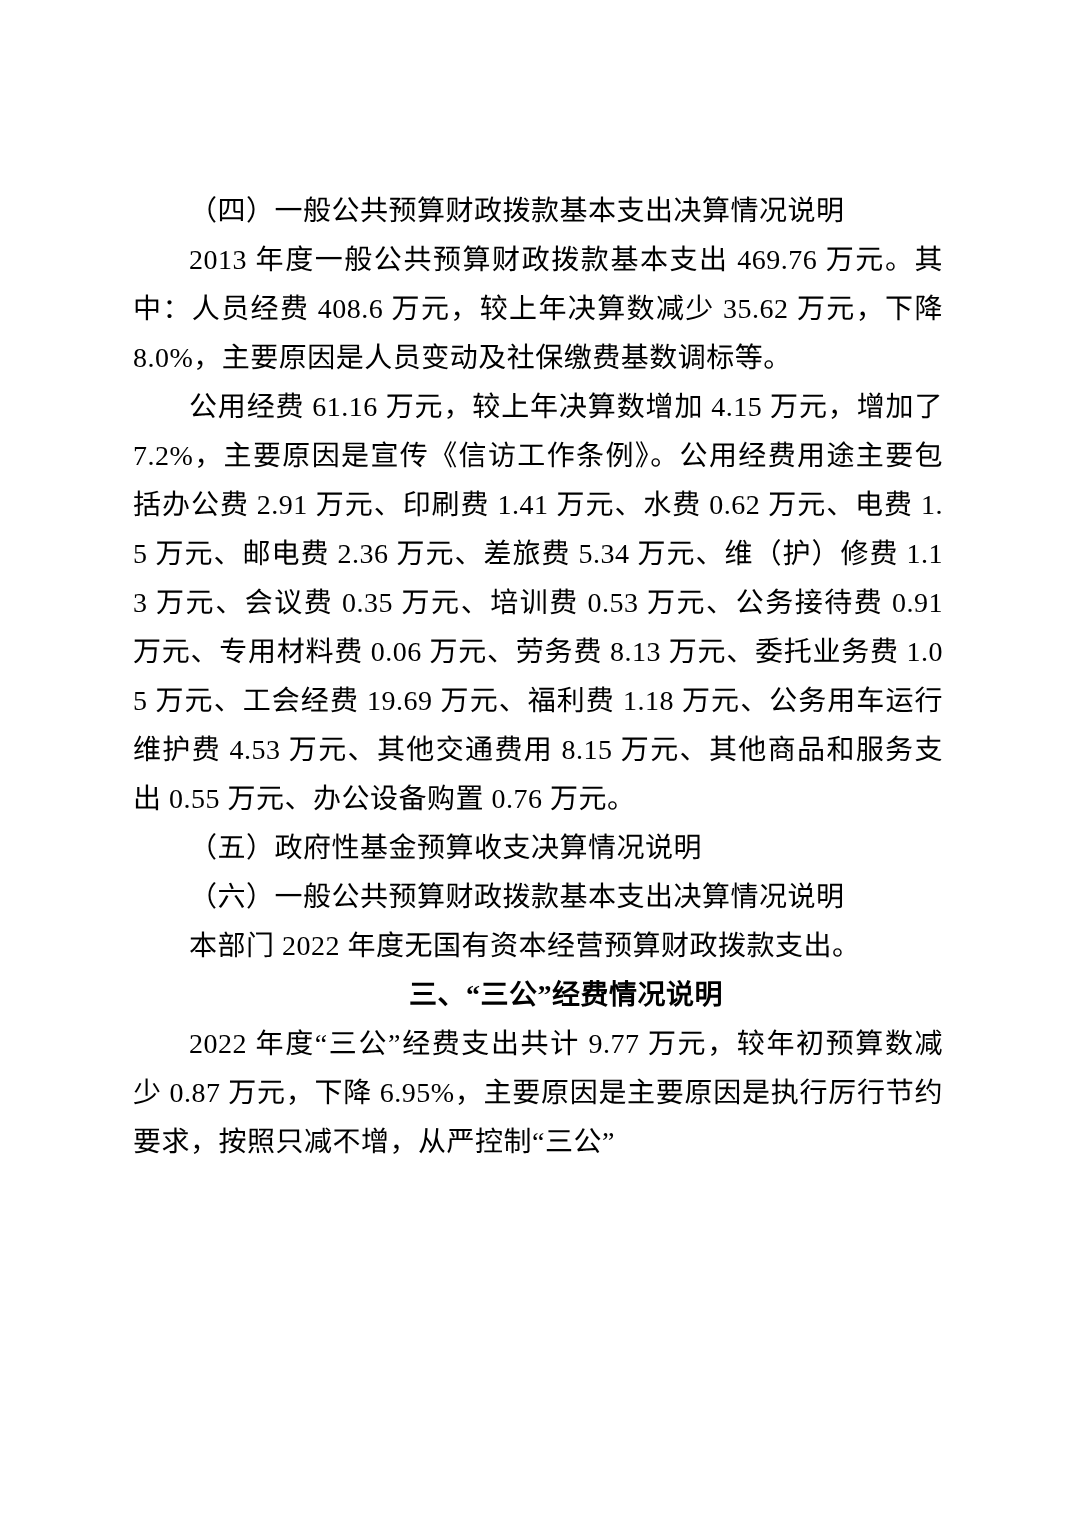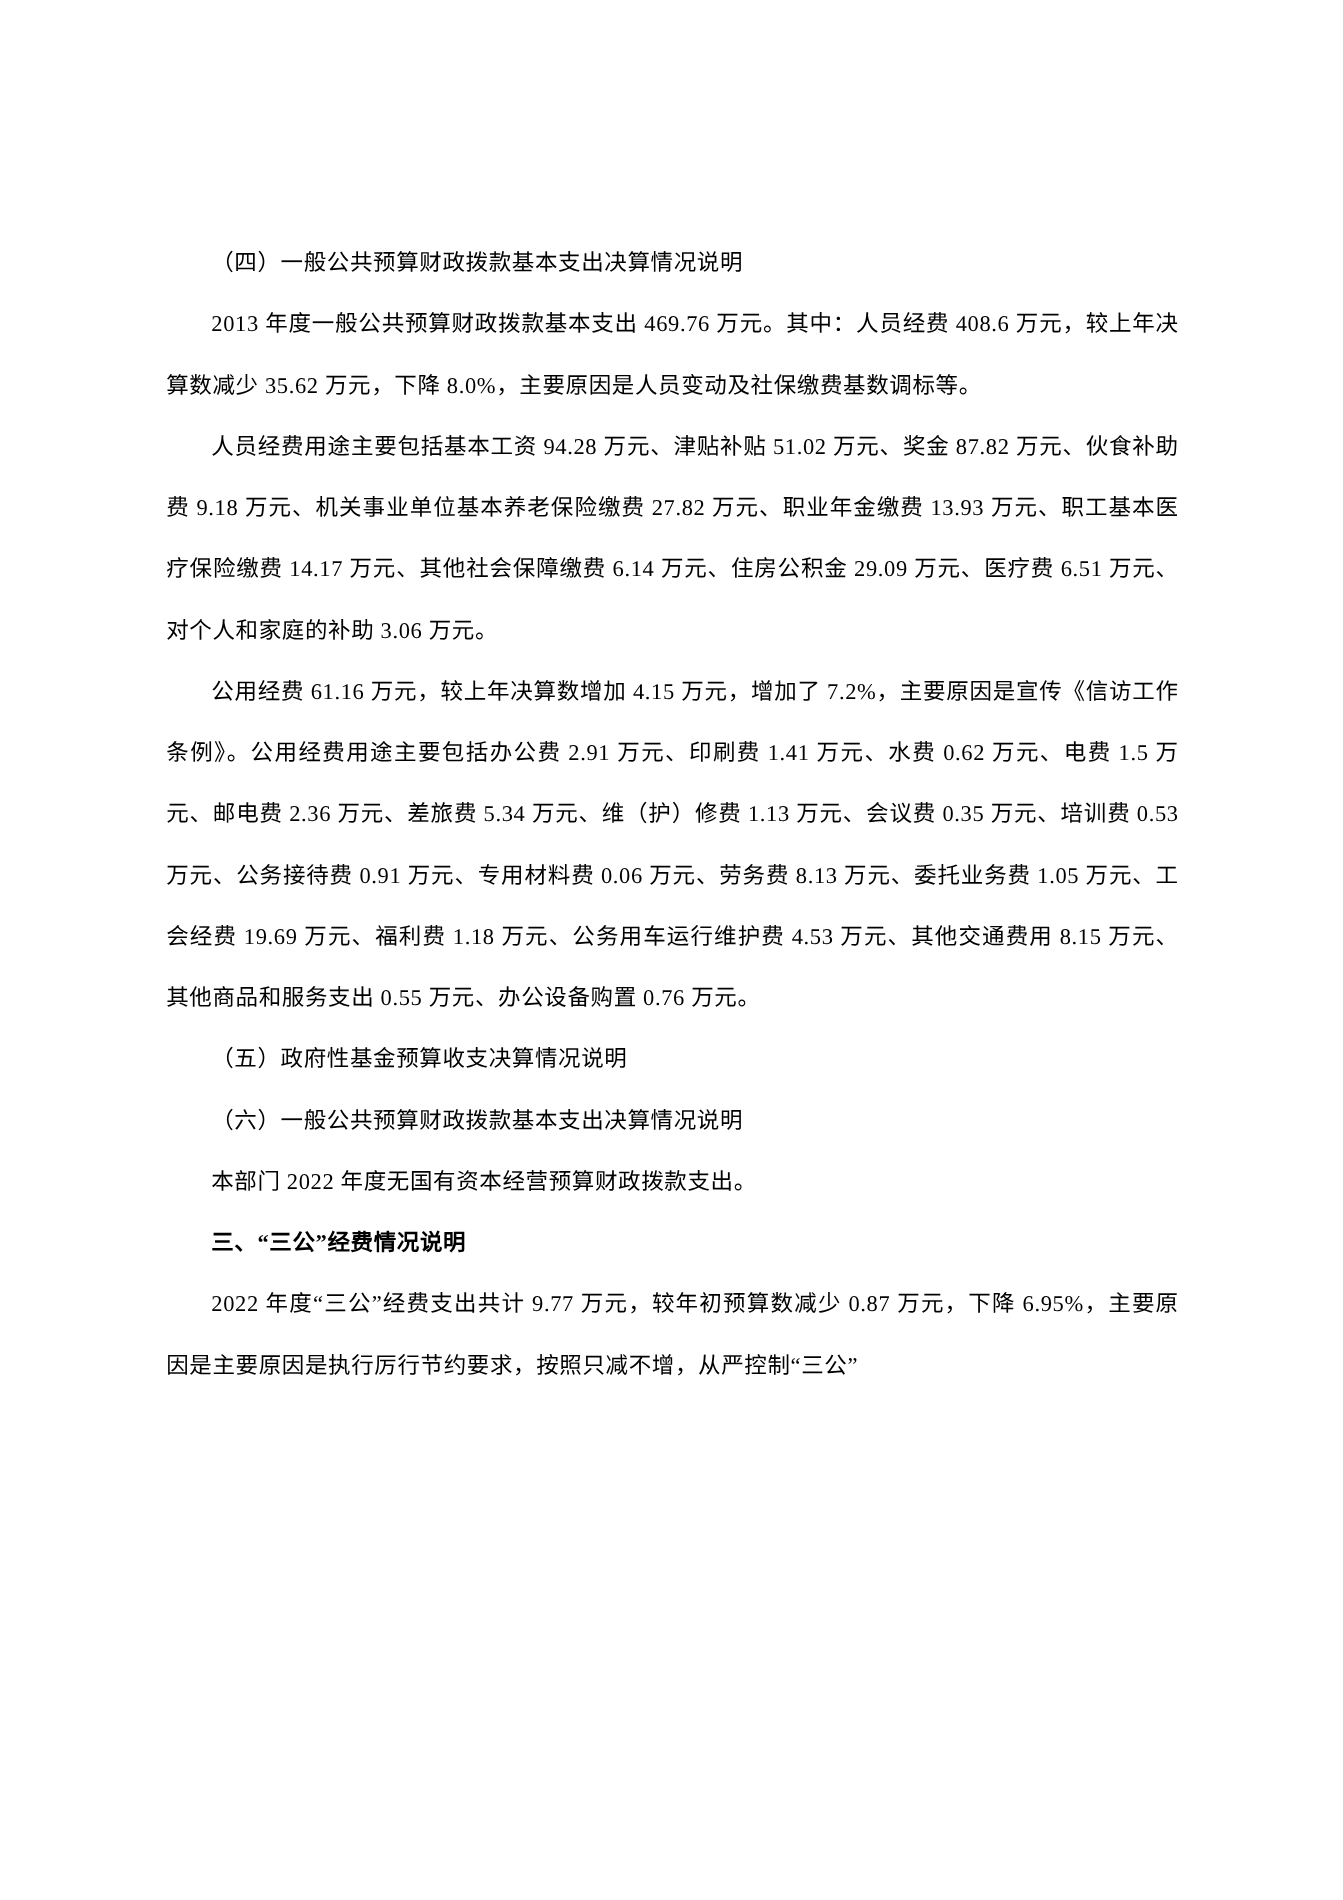--- a/index.html
+++ b/index.html
@@ -16,45 +16,45 @@
   }
   .page {
     box-sizing: border-box;
     width: 1074px;
     height: 1520px;
     padding: 186px 131px 0 133px;
     background: #ffffff;
   }
   .doc-block {
     margin: 0;
-    font-size: 18px;
+    font-size: 28px;
     line-height: 49px;
     letter-spacing: 0.5px;
     text-indent: 2em;
     text-align: justify;
     text-justify: inter-ideograph;
     word-break: break-all;
     color: #000000;
   }
   .doc-block.heading-line {
     text-align: left;
   }
   .doc-block.bold {
     font-weight: bold;
+    text-align: center;
   }
 </style>
 </head>
 <body>
 
 <div class="page">
   <p class="doc-block heading-line">（四）一般公共预算财政拨款基本支出决算情况说明</p>
 
   <p class="doc-block">2013 年度一般公共预算财政拨款基本支出 469.76 万元。其中：人员经费 408.6 万元，较上年决算数减少 35.62 万元，下降 8.0%，主要原因是人员变动及社保缴费基数调标等。</p>
 
-  <p class="doc-block">人员经费用途主要包括基本工资 94.28 万元、津贴补贴 51.02 万元、奖金 87.82 万元、伙食补助费 9.18 万元、机关事业单位基本养老保险缴费 27.82 万元、职业年金缴费 13.93 万元、职工基本医疗保险缴费 14.17 万元、其他社会保障缴费 6.14 万元、住房公积金 29.09 万元、医疗费 6.51 万元、对个人和家庭的补助 3.06 万元。</p>
 
   <p class="doc-block">公用经费 61.16 万元，较上年决算数增加 4.15 万元，增加了 7.2%，主要原因是宣传《信访工作条例》。公用经费用途主要包括办公费 2.91 万元、印刷费 1.41 万元、水费 0.62 万元、电费 1.5 万元、邮电费 2.36 万元、差旅费 5.34 万元、维（护）修费 1.13 万元、会议费 0.35 万元、培训费 0.53 万元、公务接待费 0.91 万元、专用材料费 0.06 万元、劳务费 8.13 万元、委托业务费 1.05 万元、工会经费 19.69 万元、福利费 1.18 万元、公务用车运行维护费 4.53 万元、其他交通费用 8.15 万元、其他商品和服务支出 0.55 万元、办公设备购置 0.76 万元。</p>
 
   <p class="doc-block heading-line">（五）政府性基金预算收支决算情况说明</p>
 
 
   <p class="doc-block heading-line">（六）一般公共预算财政拨款基本支出决算情况说明</p>
 
   <p class="doc-block">本部门 2022 年度无国有资本经营预算财政拨款支出。</p>
 

